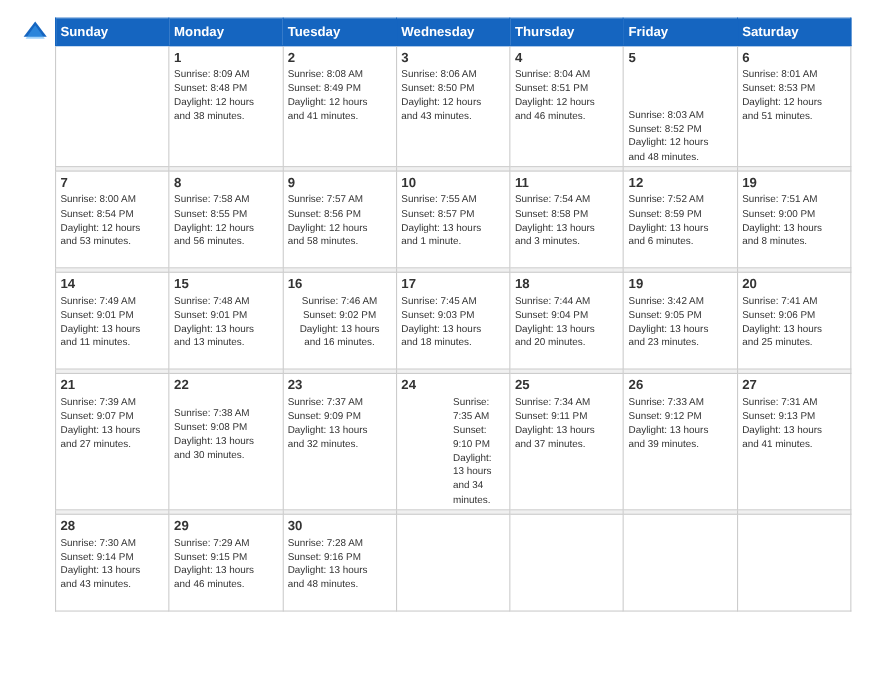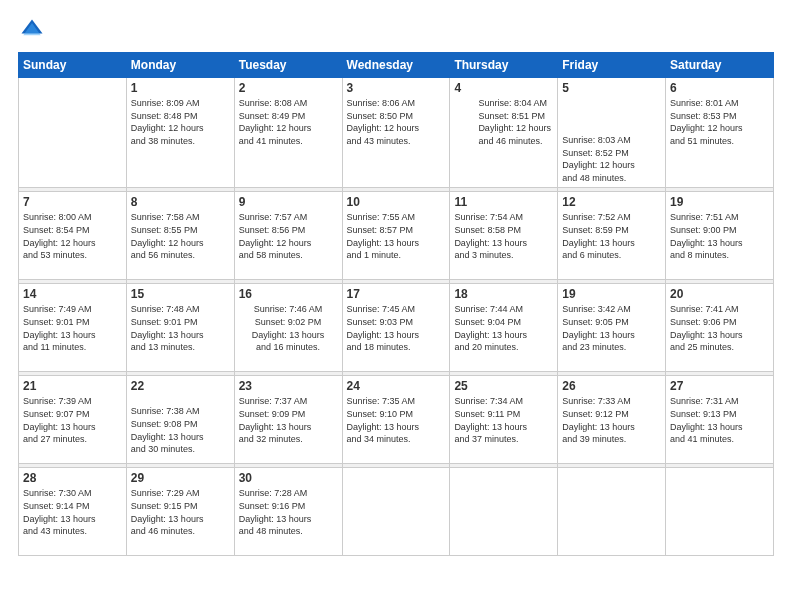--- a/index.html
+++ b/index.html
@@ -8,21 +8,21 @@
       background: #fff;
       width: 792px;
       height: 612px;
       overflow: hidden;
     }
     .page {
       width: 792px;
       height: 464px;
       padding: 16px 18px 12px 18px;
       display: flex;
-      flex-direction: column;
+      flex-direction: row;
     }
     .header {
       display: flex;
       justify-content: space-between;
       align-items: flex-start;
       margin-bottom: 8px;
     }
     .logo {
       display: flex;
       align-items: center;
@@ -158,21 +158,21 @@
           </td>
           <td>
             <span class="day-number">3</span>
             <div class="day-info" style="white-space: pre-line;">Sunrise: 8:06 AM
 Sunset: 8:50 PM
 Daylight: 12 hours
 and 43 minutes.</div>
           </td>
           <td>
             <span class="day-number">4</span>
-            <div class="day-info" style="white-space: pre-line; margin-left: 24px;">Sunrise: 8:04 AM
+            <div class="day-info" style="white-space: pre-line;">Sunrise: 8:04 AM
 Sunset: 8:51 PM
 Daylight: 12 hours
 and 46 minutes.</div>
           </td>
           <td>
             <span class="day-number">5</span>
             <div class="day-info" style="white-space: pre-line; margin-top: 39px;">Sunrise: 8:03 AM
 Sunset: 8:52 PM
 Daylight: 12 hours
 and 48 minutes.</div>
@@ -331,21 +331,21 @@
           </td>
           <td>
             <span class="day-number">23</span>
             <div class="day-info" style="white-space: pre-line;">Sunrise: 7:37 AM
 Sunset: 9:09 PM
 Daylight: 13 hours
 and 32 minutes.</div>
           </td>
           <td>
             <span class="day-number">24</span>
-            <div class="day-info" style="white-space: pre-line;">Sunrise: 7:35 AM
+            <div class="day-info" style="white-space: pre-line; margin-left: 47px;">Sunrise: 7:35 AM
 Sunset: 9:10 PM
 Daylight: 13 hours
 and 34 minutes.</div>
           </td>
           <td>
             <span class="day-number">25</span>
             <div class="day-info" style="white-space: pre-line;">Sunrise: 7:34 AM
 Sunset: 9:11 PM
 Daylight: 13 hours
 and 37 minutes.</div>

